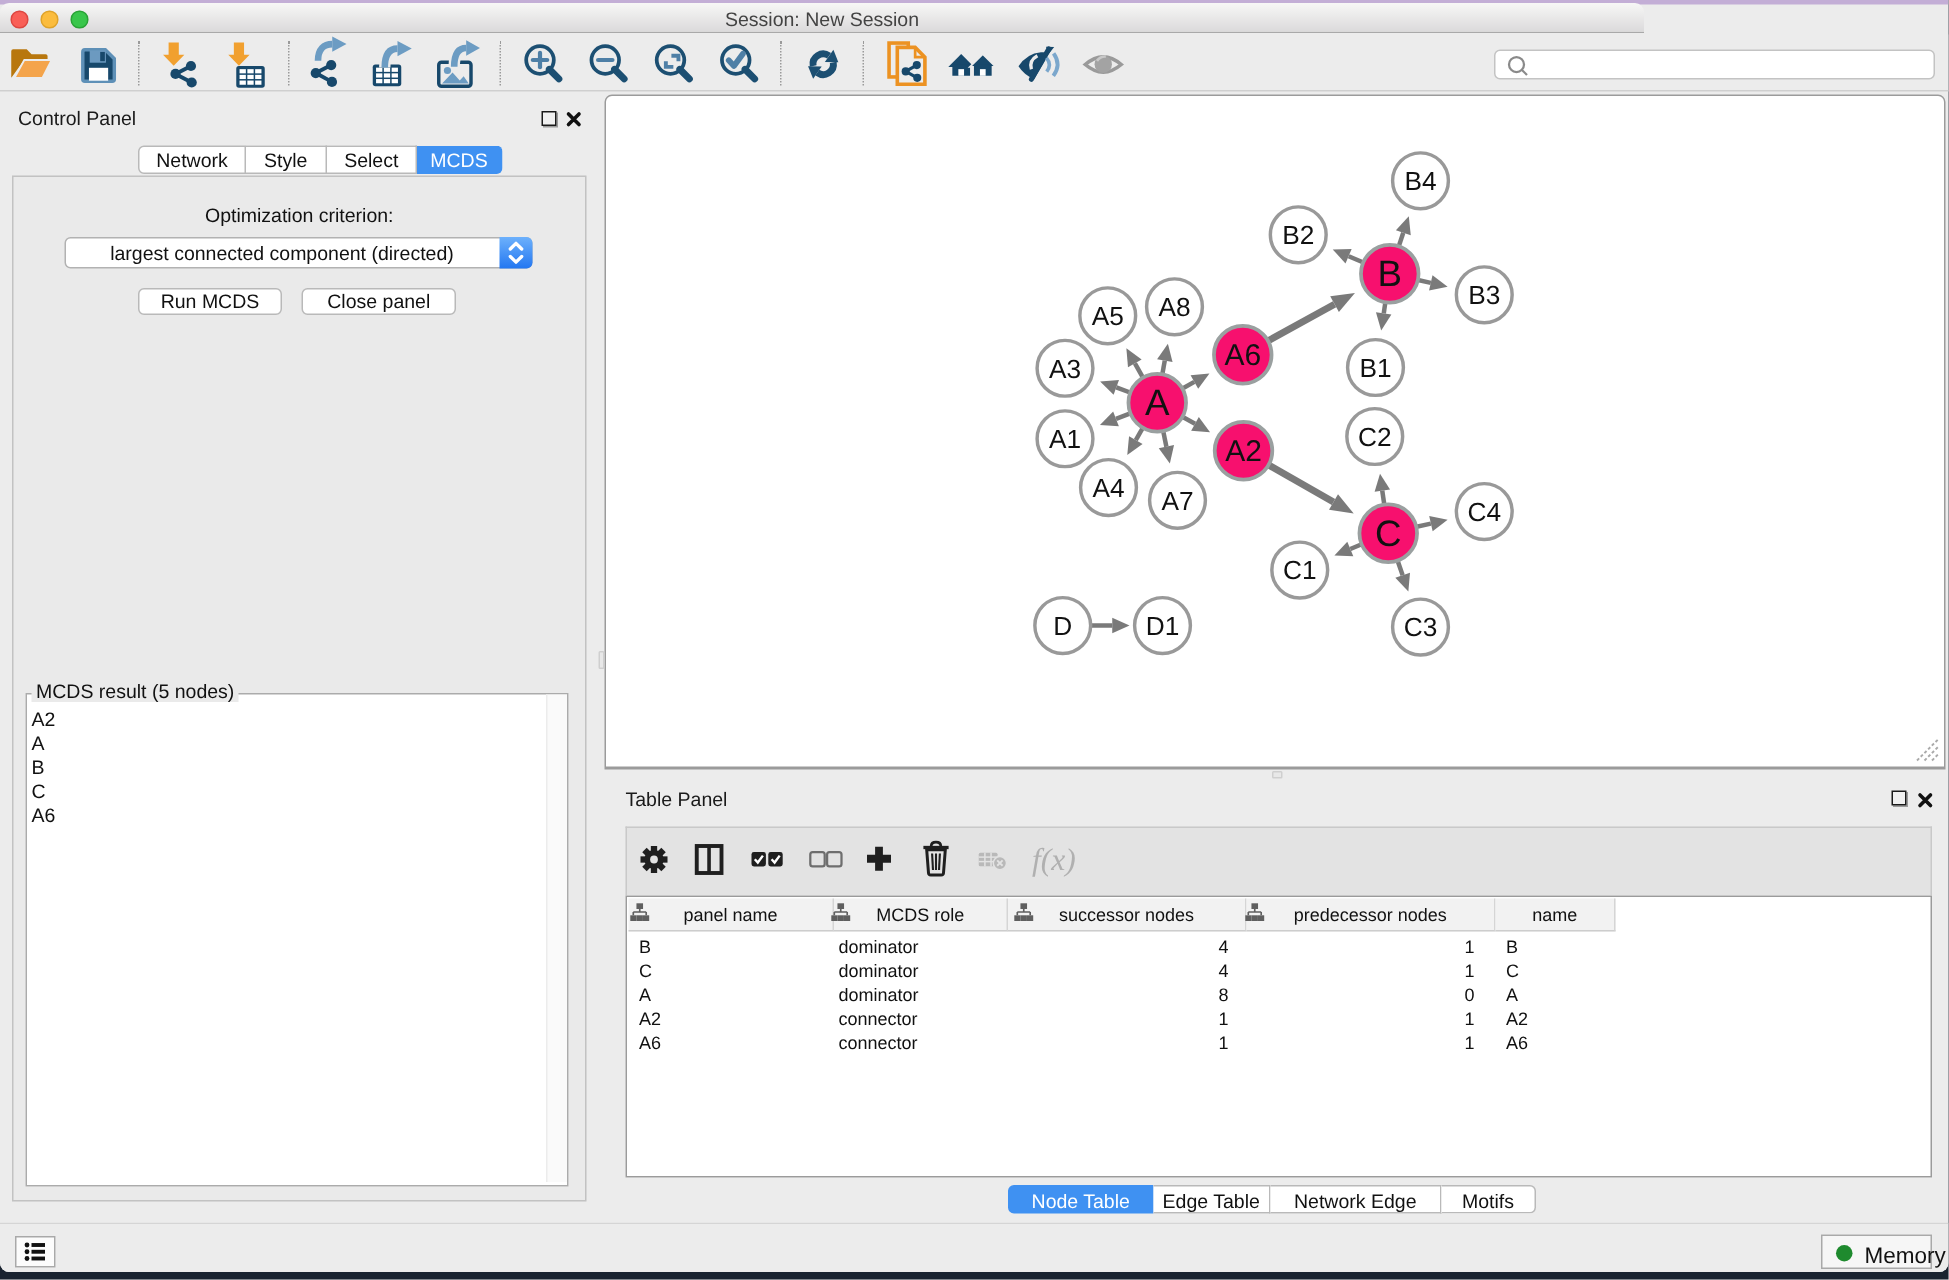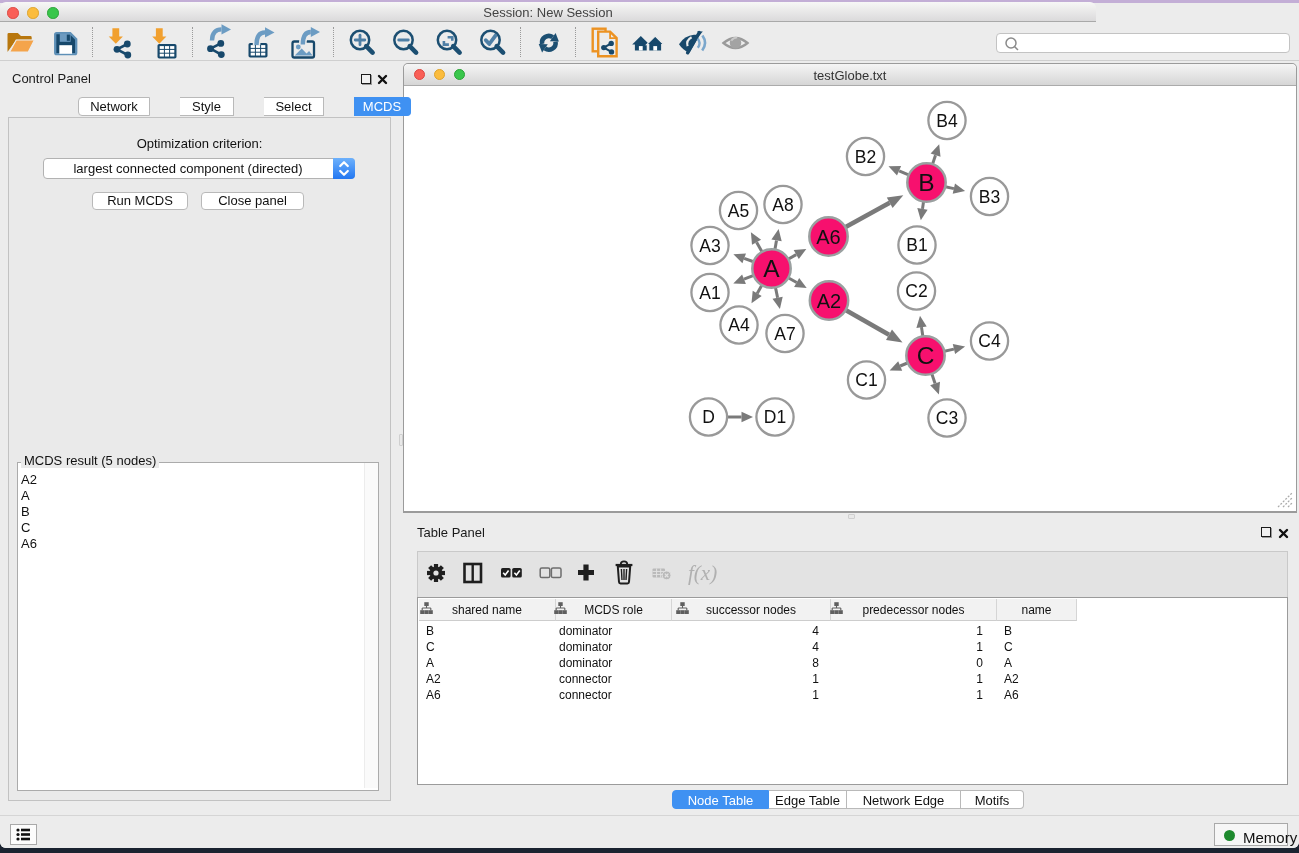--- a/index.html
+++ b/index.html
@@ -12,21 +12,21 @@
 #titlebar .tl { position:absolute; top:5.5px; width:11.5px; height:11.5px; border-radius:50%; }
 #apptitle { position:absolute; top:3px; width:100%; text-align:center; font-size:13px; color:#434343; }
 #toolbar { position:absolute; left:0; top:23px; width:1299px; height:38px; background:#ececec; border-bottom:1px solid #cfcfcf; }
 .tsep { position:absolute; top:4px; height:30px; width:0; border-left:1px dotted #9a9a9a; }
 #searchbox { position:absolute; left:996px; top:10px; width:294px; height:20px; background:#fff; border:1px solid #c3c3c3; border-radius:4px; }
 
 
 #cp-title { position:absolute; left:12px; top:71px; font-size:13px; color:#1a1a1a; }
 .wicon { position:absolute; font-size:11px; color:#111; }
 #cp-panel { position:absolute; left:8px; top:117px; width:383px; height:684px; background:#eaeaea; border:1px solid #c2c2c2; }
-#cp-tabs { position:absolute; left:78px; top:97px; height:19px; display:flex; z-index:5;gap:30px; }
+#cp-tabs { position:absolute; left:92px; top:97px; height:19px; display:flex; z-index:5; }
 .seg { height:19px; line-height:18px; font-size:13px; text-align:center; background:#fff; border:1px solid #b9b9b9; border-left:none; color:#111; }
 .seg.first { border-left:1px solid #b9b9b9; border-radius:4px 0 0 4px; }
 .seg.last { border-radius:0 4px 4px 0; }
 .seg.sel { background:#3f91f2; color:#fff; border-color:#3f91f2; }
 #optlabel { position:absolute; left:8px; top:136px; width:383px; text-align:center; font-size:13px; color:#111; }
 #dropdown { position:absolute; left:43px; top:158px; width:312px; height:21px; background:#fff; border:1px solid #b2b2b2; border-radius:4px; font-size:13px; color:#111; }
 #dropdown .txt { position:absolute; left:0; right:22px; top:2px; text-align:center; }
 #dropdown .btn { position:absolute; right:-1px; top:-1px; width:22px; height:21px; border-radius:0 4px 4px 0; background:linear-gradient(#6db1fc,#2377f1); }
 .cpbtn { position:absolute; top:192px; height:18px; background:#fff; border:1px solid #b9b9b9; border-radius:4px; font-size:13px; color:#111; text-align:center; line-height:16px; }
 #mcds-group { position:absolute; left:16px; top:461px; width:364px; height:331px; }
@@ -103,26 +103,20 @@
 <div class="cpbtn" style="left:92px;width:96px;">Run MCDS</div>
 <div class="cpbtn" style="left:201px;width:103px;">Close panel</div>
 <div id="mcds-group">
   <div id="mcds-list"></div>
   <div id="mcds-scroll"></div>
   <div id="mcds-label">MCDS result (5 nodes)</div>
   <div id="mcds-items">A2<br>A<br>B<br>C<br>A6</div>
 </div>
 
 <div id="netwin">
-  <div id="nettitle">
-    <div class="tl" style="left:10px;background:#f95f57;border:1px solid #dd4741;"></div>
-    <div class="tl" style="left:30px;background:#fbbc3d;border:1px solid #dfa32a;"></div>
-    <div class="tl" style="left:50px;background:#39c64b;border:1px solid #2aa336;"></div>
-    <div id="nettext">testGlobe.txt</div>
-  </div>
   <svg style="position:absolute;right:2px;bottom:2px" width="20" height="20" viewBox="0 0 20 20">
     <path d="M4 18 L18 4 M9 18 L18 9 M14 18 L18 14" stroke="#aaa" stroke-width="1.3" stroke-dasharray="2,1.5" fill="none"></path>
   </svg>
 </div>
 <svg id="graph" width="893" height="425" viewBox="0 0 893 425" style="position:absolute;left:404px;top:86px;">
     <line x1="359.1" y1="167.7" x2="352.6" y2="156.2" stroke="#7a7a7a" stroke-width="3.0"></line>
 <polygon points="346.9,146.2 357.1,153.7 348.0,158.8" fill="#7a7a7a"></polygon>
 <line x1="370.5" y1="165.8" x2="372.5" y2="154.4" stroke="#7a7a7a" stroke-width="3.0"></line>
 <polygon points="374.6,143.1 377.7,155.3 367.4,153.5" fill="#7a7a7a"></polygon>
 <line x1="351.6" y1="176.5" x2="340.2" y2="172.3" stroke="#7a7a7a" stroke-width="3.0"></line>
@@ -205,21 +199,21 @@
 
 <div style="position:absolute;left:848px;top:514px;width:7px;height:4.5px;background:#e8e8e8;border:1px solid #cfcfcf;border-radius:1px;"></div>
 <div style="position:absolute;left:398.5px;top:434px;width:4.5px;height:12px;background:#e8e8e8;border:1px solid #cfcfcf;border-radius:1px;"></div>
 <div id="tp-title">Table Panel</div>
 <div class="wicon" style="left:1261px;top:527px;width:10px;height:10px;border:1.6px solid #1a1a1a;background:#f0f0f0;box-shadow:1px 1px 0 #9a9a9a;"></div>
 <svg class="wicon" style="left:1278px;top:528px" width="11" height="11" viewBox="0 0 11 11">
     <path d="M2 2 L9 9 M9 2 L2 9" stroke="#111" stroke-width="2.4" stroke-linecap="round"></path>
   </svg>
 <div id="tp-toolbar"></div>
 <div id="tp-table">
-  <div class="th" style="left:1px;width:137px;">shared name</div>
+  <div class="th" style="left:1px;width:137px;">panel name</div>
   <div class="th" style="left:138px;width:116px;">MCDS role</div>
   <div class="th" style="left:254px;width:159px;">successor nodes</div>
   <div class="th" style="left:413px;width:166px;">predecessor nodes</div>
   <div class="th" style="left:579px;width:80px;">name</div>
   <div class="td" style="left:8px;top:25px;">B</div>
   <div class="td" style="left:8px;top:41px;">C</div>
   <div class="td" style="left:8px;top:57px;">A</div>
   <div class="td" style="left:8px;top:73px;">A2</div>
   <div class="td" style="left:8px;top:89px;">A6</div>
   <div class="td" style="left:141px;top:25px;">dominator</div>

